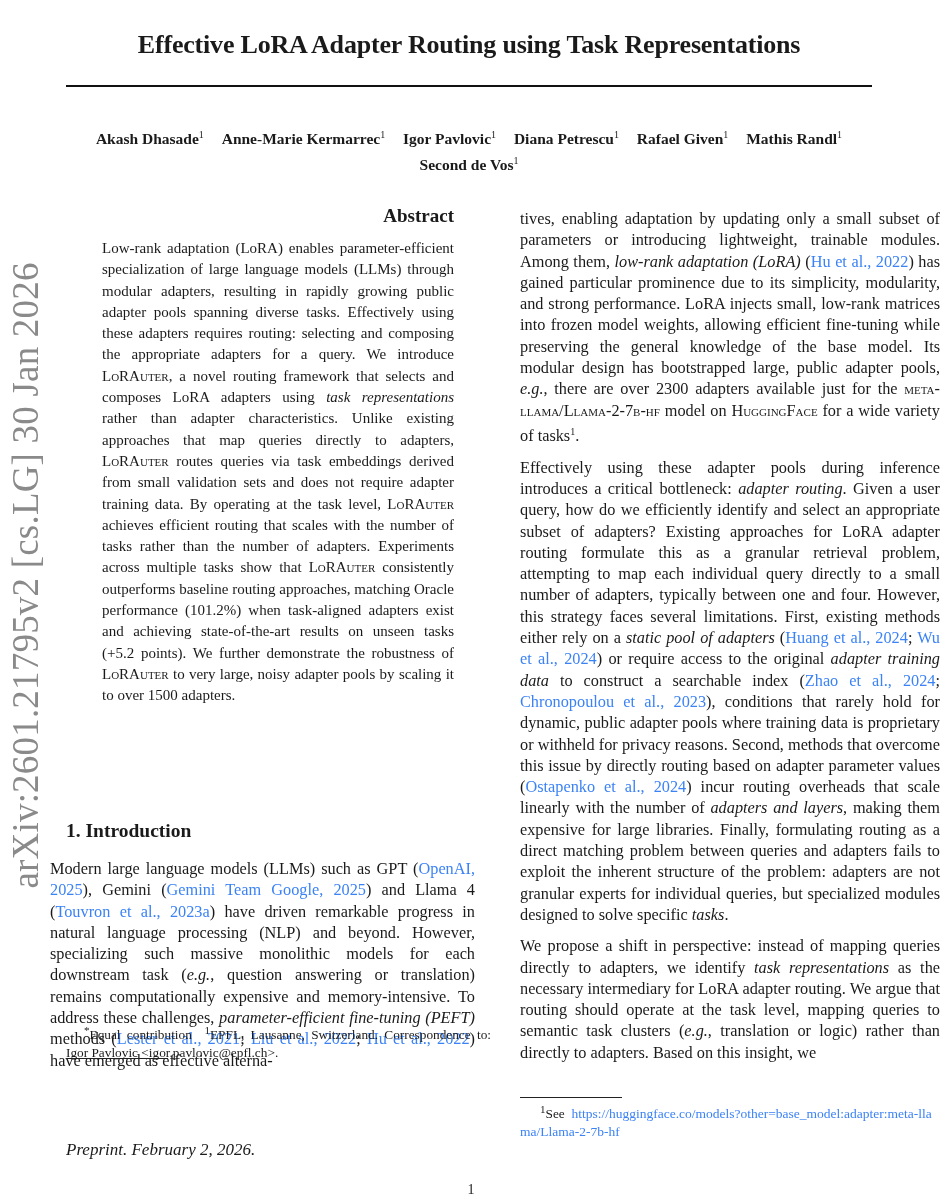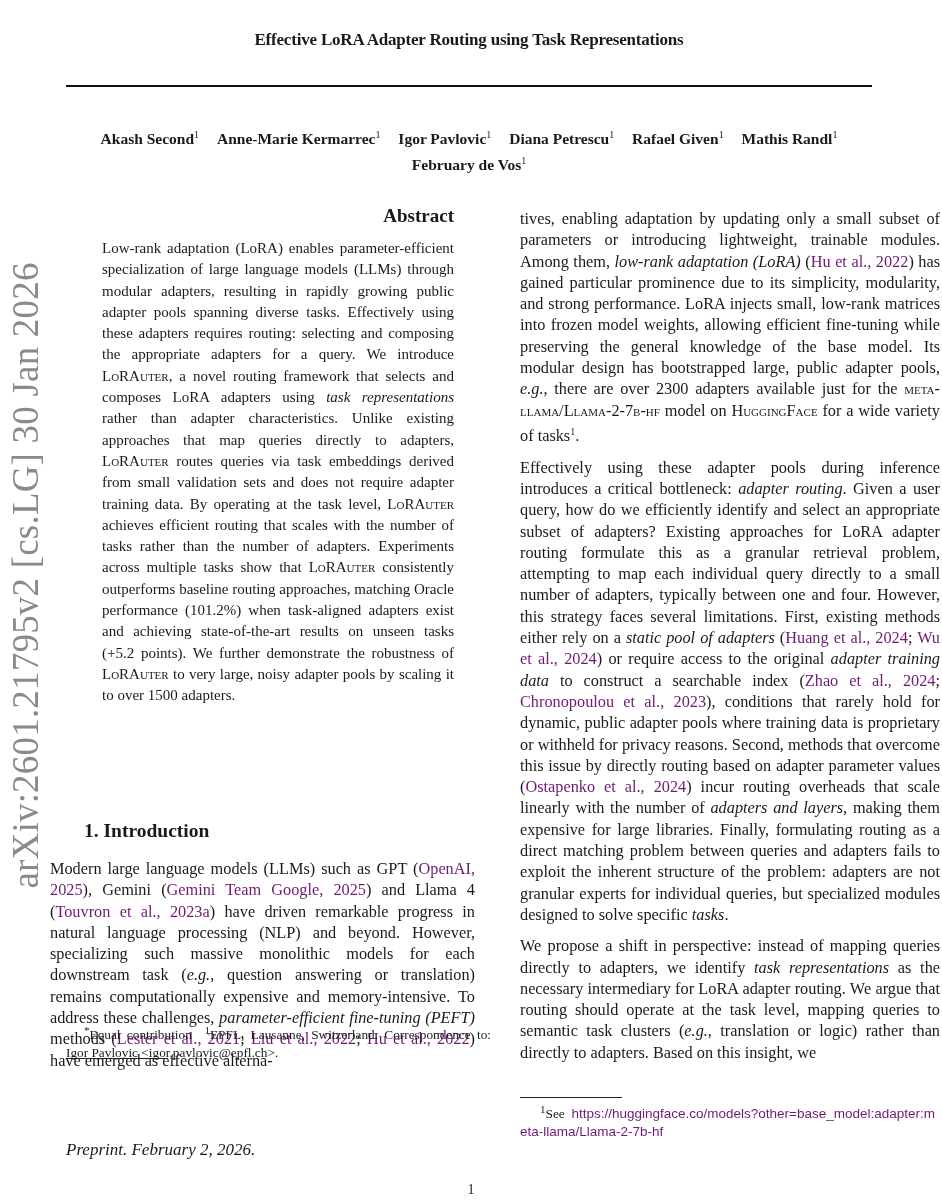--- a/index.html
+++ b/index.html
@@ -13,21 +13,21 @@
     width: 46px; height: 720px;
     display: flex; align-items: center; justify-content: center;
   }
   .arxiv-stamp span {
     display: block; transform: rotate(-90deg); white-space: nowrap;
     font-size: 37px; color: #8a8a8a; letter-spacing: 0.2px;
     font-family: "Liberation Serif", serif;
   }
   .title {
     position: absolute; left: 66px; width: 806px; top: 30px;
-    text-align: center; font-weight: bold; font-size: 17px;
+    text-align: center; font-weight: bold; font-size: 26px;
     letter-spacing: -0.2px;
   }
   .title-rule {
     position: absolute; left: 66px; width: 806px; top: 85px;
     height: 2px; background: #111;
   }
   .authors {
     position: absolute; left: 66px; width: 806px; top: 124px;
     text-align: center; font-weight: bold; font-size: 15.5px; line-height: 22px;
   }
@@ -35,50 +35,50 @@
   .authors sup { font-weight: normal; font-size: 10px; }
   .col { position: absolute; font-size: 16.3px; line-height: 21.3px; text-align: justify; }
   .col-right { left: 520px; width: 420px; }
   .abstract-heading {
     position: absolute; left: 102px; width: 352px; top: 205px;
     text-align: right; font-weight: bold; font-size: 19px;
   }
   .abstract-body { position: absolute; left: 102px; width: 352px; top: 238px;
     font-size: 15px; line-height: 21.3px; text-align: justify; }
   .sc { font-variant: small-caps; }
-  .link { color: #701a75; }
-  .section-heading { position: absolute; left: 84px; top: 820px; font-weight: bold; font-size: 19.5px; }
+  .link { color: #3b82f6; }
+  .section-heading { position: absolute; left: 66px; top: 820px; font-weight: bold; font-size: 19.5px; }
   .intro-body { position: absolute; left: 50px; width: 425px; top: 858px; }
   .fn-rule { position: absolute; height: 1px; background: #222; width: 102px; }
   .footnote { position: absolute; font-size: 13.3px; line-height: 17.5px; text-align: justify; }
-  .mono { font-family: Liberation Sans, sans-serif; font-size: 13.5px; text-align: right; }
+  .mono { font-family: Liberation Serif, serif; font-size: 13.5px; text-align: right; }
   .preprint { position: absolute; left: 66px; top: 1140px; font-style: italic; font-size: 17px; }
   .page-num { position: absolute; left: 0; width: 942px; top: 1182px; text-align: center; font-size: 14px; }
   p { margin: 0; }
   .para-gap { margin-top: 10px; }
 </style>
 </head>
 <body>
 
 <div class="arxiv-stamp">
   <span>arXiv:2601.21795v2  [cs.LG]  30 Jan 2026</span>
 </div>
 
 <div class="title">Effective LoRA Adapter Routing using Task Representations</div>
 <div class="title-rule"></div>
 
 <div class="authors">
-  <span class="author"><span>Akash Second</span><sup>1</sup></span>
+  <span class="author"><span>Akash Dhasade</span><sup>1</sup></span>
   <span class="author"><span>Anne-Marie Kermarrec</span><sup>1</sup></span>
   <span class="author"><span>Igor Pavlovic</span><sup>1</sup></span>
   <span class="author"><span>Diana Petrescu</span><sup>1</sup></span>
   <span class="author"><span>Rafael Given</span><sup>1</sup></span>
   <span class="author"><span>Mathis Randl</span><sup>1</sup></span>
   <br>
-  <span class="author"><span>February de Vos</span><sup>1</sup></span>
+  <span class="author"><span>Second de Vos</span><sup>1</sup></span>
 </div>
 
 <div class="abstract-heading">Abstract</div>
 <div class="abstract-body">
   <p><span>Low-rank adaptation (LoRA) enables parameter-efficient specialization of large language models (LLMs) through modular adapters, resulting in rapidly growing public adapter pools spanning diverse tasks.  Effectively using these adapters requires routing:  selecting and composing the appropriate adapters for a query.  We introduce </span><span class="sc">LoRAuter</span><span>, a novel routing framework that selects and composes LoRA adapters using </span><span style="font-style: italic;">task representations</span><span> rather than adapter characteristics. Unlike existing approaches that map queries directly to adapters, </span><span class="sc">LoRAuter</span><span> routes queries via task embeddings derived from small validation sets and does not require adapter training data. By operating at the task level, </span><span class="sc">LoRAuter</span><span> achieves efficient routing that scales with the number of tasks rather than the number of adapters. Experiments across multiple tasks show that </span><span class="sc">LoRAuter</span><span> consistently outperforms baseline routing approaches, matching Oracle performance (101.2%) when task-aligned adapters exist and achieving state-of-the-art results on unseen tasks (+5.2 points). We further demonstrate the robustness of </span><span class="sc">LoRAuter</span><span> to very large, noisy adapter pools by scaling it to over 1500 adapters.</span></p>
 </div>
 
 <div class="section-heading">1. Introduction</div>
 <div class="col intro-body">
   <p><span>Modern large language models (LLMs) such as GPT (</span><span class="link">OpenAI, 2025</span><span>), Gemini (</span><span class="link">Gemini Team Google, 2025</span><span>) and Llama 4 (</span><span class="link">Touvron et al., 2023a</span><span>) have driven remarkable progress in natural language processing (NLP) and beyond. However, specializing such massive monolithic models for each downstream task (</span><span style="font-style: italic;">e.g.</span><span>, question answering or translation) remains computationally expensive and memory-intensive. To address these challenges, </span><span style="font-style: italic;">parameter-efficient fine-tuning (PEFT)</span><span> methods (</span><span class="link">Lester et al., 2021</span><span>; </span><span class="link">Liu et al., 2022</span><span>; </span><span class="link">Hu et al., 2022</span><span>) have emerged as effective alterna-</span></p>

